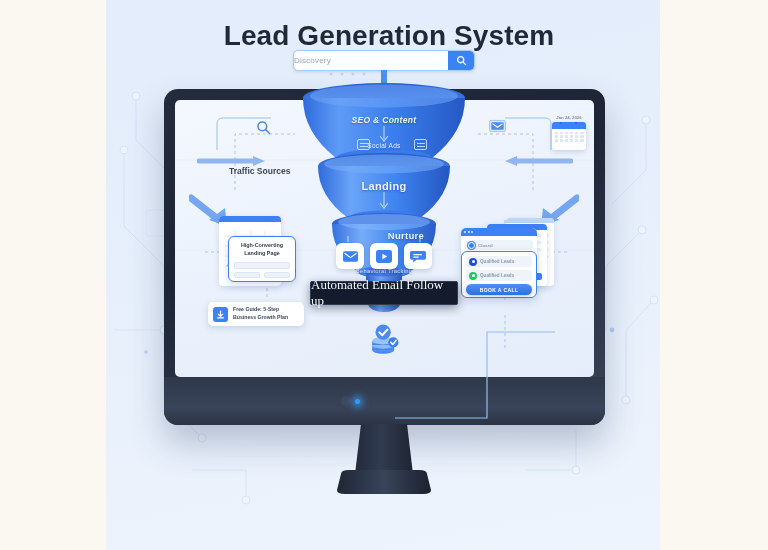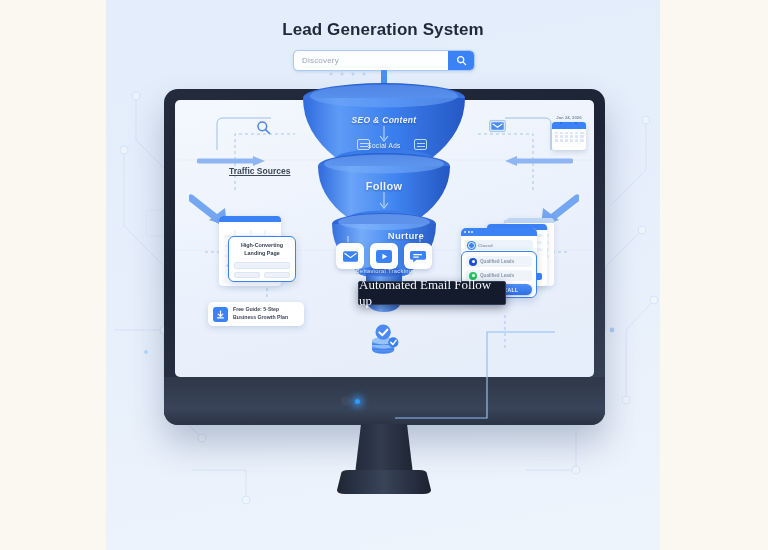--- a/index.html
+++ b/index.html
@@ -17,34 +17,34 @@
     position:absolute; left:106px; top:0; width:554px; height:550px;
     background:linear-gradient(170deg,#E3EDFB 0%,#E6EFFB 45%,#EEF4FC 100%);
     overflow:hidden;
   }
 
   
   .circuit { position:absolute; inset:0; pointer-events:none; opacity:.55; }
 
   
   #title {
-    position:absolute; left:106px; top:20px; width:554px;
-    text-align:center; font-size:17px; font-weight:700; color:#1F2937;
+    position:absolute; left:112px; top:20px; width:554px;
+    text-align:center; font-size:28px; font-weight:700; color:#1F2937;
     letter-spacing:.1px;
   }
 
   
   #searchbar {
     position:absolute; left:293px; top:50px; width:182px; height:21px;
     background:#FDFEFF; border:1.4px solid #A9CBF5; border-radius:5px;
     display:flex; align-items:center; overflow:hidden;
     box-shadow:0 1px 3px rgba(60,100,170,.18);
   }
   #searchbar .ph {
-    flex:1; padding-left:8px; font-size:8px; color:#9AA7BA; letter-spacing:.2px;
+    flex:1; padding-left:0; font-size:8px; color:#9AA7BA; letter-spacing:.2px;
   }
   #searchbtn {
     width:26px; height:100%; background:#3B82F6;
     display:flex; align-items:center; justify-content:center;
     border-top-right-radius:4px; border-bottom-right-radius:4px;
   }
 
   
   #dotgrid { position:absolute; left:222px; top:60px; }
 
@@ -104,21 +104,21 @@
   .nic {
     position:absolute; top:243px; width:28px; height:26px; border-radius:6px;
     background:#FFFFFF; box-shadow:0 2px 5px rgba(40,70,130,.22);
     display:flex; align-items:center; justify-content:center;
   }
   #nic1 { left:336px; } #nic2 { left:370px; } #nic3 { left:404px; }
 
   
   #traffic-label {
     position:absolute; left:229px; top:166px; font-size:8.5px;
-    font-weight:600; color:#3C4758;text-decoration:underline;
+    font-weight:600; color:#3C4758;
   }
   .sideicon { position:absolute; }
   #si-search { left:256px; top:120px; }
   #si-mail   { left:489px; top:119px; }
 
   
   #lp-back {
     position:absolute; left:219px; top:216px; width:62px; height:70px;
     background:#FFF; border-radius:4px; box-shadow:0 2px 6px rgba(50,80,140,.16);
     overflow:hidden;
@@ -214,21 +214,21 @@
     position:absolute; left:0; width:100%; top:363px; text-align:center;
     font-size:7.8px; font-weight:700; color:#2C3747; letter-spacing:.5px;
   }
 
   
   #badge {
     position:absolute; left:310px; top:281px; width:148px; height:24px;
     background:#131B2C; border:1px solid #2E3C55; border-radius:2px;
     display:flex; align-items:center; justify-content:center;
     color:#F4F7FC; font-family:"Liberation Serif", serif; font-size:13px;
-    box-shadow:0 3px 10px rgba(10,20,45,.45); z-index:60;margin-left:48px;
+    box-shadow:0 3px 10px rgba(10,20,45,.45); z-index:60;
   }
 </style>
 </head>
 <body>
 
 <div id="stage">
 
   <div id="canvas">
 
     <svg class="circuit" viewBox="0 0 554 550" preserveAspectRatio="none">
@@ -422,21 +422,21 @@
           <path d="M380 136 L384 141 L388 136"></path>
         <path d="M384 192 L384 206"></path>
           <path d="M380 203 L384 208 L388 203"></path>
         <path d="M348 236 L348 242"></path>
           <path d="M420 236 L420 242"></path>
       </g>
     </svg>
 
     <div class="flabel" id="lab-seo">SEO &amp; Content</div>
     <div class="flabel" id="lab-social">Social Ads</div>
-    <div class="flabel" id="lab-capture">Follow</div>
+    <div class="flabel" id="lab-capture">Landing</div>
     <div class="flabel" id="lab-nurture">Nurture</div>
     <div class="flabel" id="lab-behav">Behavioral Tracking</div>
 
     <div class="miniicon" id="mi1"></div>
     <div class="miniicon" id="mi2"></div>
 
     <div class="nic" id="nic1">
       <svg width="15" height="11" viewBox="0 0 20 14">
         <rect x="0" y="0" width="20" height="14" rx="2.5" fill="#3B82F6"></rect>
         <path d="M2.5 3 L10 8.5 L17.5 3" stroke="#fff" stroke-width="1.6" fill="none" stroke-linecap="round"></path>

